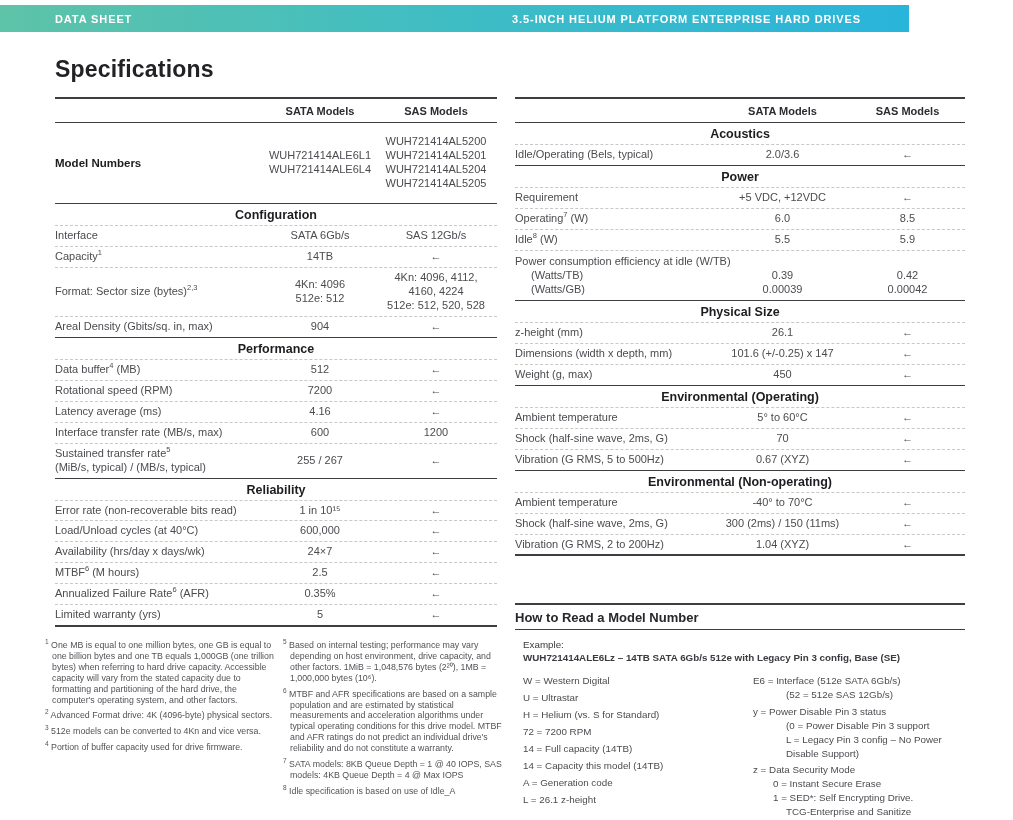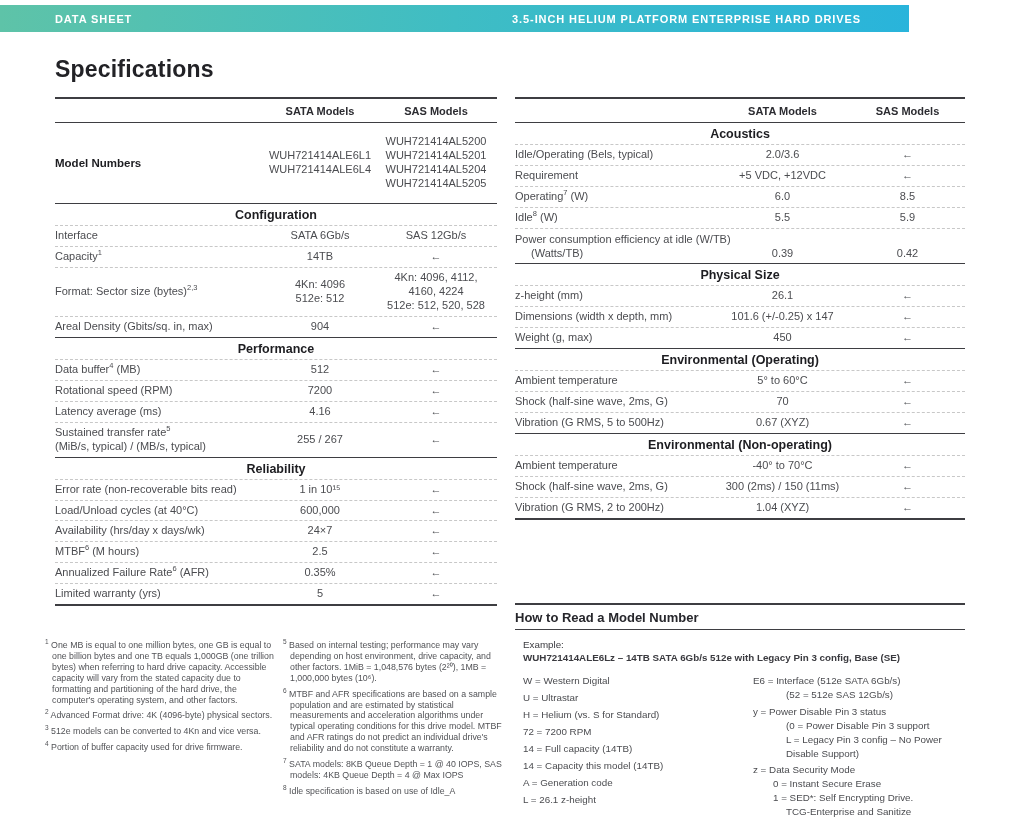--- a/index.html
+++ b/index.html
@@ -150,20 +150,27 @@
       </div>
       <div class="trow">
         <div class="c-label">
           <div>Latency average (ms)</div>
         </div>
         <div class="c-val c-sata">4.16</div>
         <div class="c-val c-sas">←</div>
       </div>
       <div class="trow">
         <div class="c-label">
+          <div>Interface transfer rate (MB/s, max)</div>
+        </div>
+        <div class="c-val c-sata">600</div>
+        <div class="c-val c-sas">1200</div>
+      </div>
+      <div class="trow">
+        <div class="c-label">
           <div>Sustained transfer rate<sup>5</sup></div>
           <div>(MiB/s, typical) / (MB/s, typical)</div>
         </div>
         <div class="c-val c-sata">255 / 267</div>
         <div class="c-val c-sas">←</div>
       </div>
     </div>
     <div class="sec">
       <div class="sec-title">Reliability</div>
       <div class="trow">
@@ -220,20 +227,21 @@
       <div class="sec-title">Acoustics</div>
       <div class="trow">
         <div class="c-label">
           <div>Idle/Operating (Bels, typical)</div>
         </div>
         <div class="c-val c-sata">2.0/3.6</div>
         <div class="c-val c-sas">←</div>
       </div>
     </div>
     <div class="sec">
+      <div class="sec-title">Power</div>
       <div class="trow">
         <div class="c-label">
           <div>Requirement</div>
         </div>
         <div class="c-val c-sata">+5 VDC, +12VDC</div>
         <div class="c-val c-sas">←</div>
       </div>
       <div class="trow">
         <div class="c-label">
           <div>Operating<sup>7</sup> (W)</div>
@@ -247,20 +255,25 @@
         </div>
         <div class="c-val c-sata">5.5</div>
         <div class="c-val c-sas">5.9</div>
       </div>
       <div class="pe-block">
         <div class="pe-head">Power consumption efficiency at idle (W/TB)</div>
         <div class="pe-sub">
           <div class="c-label">(Watts/TB)</div>
           <div class="c-val c-sata">0.39</div>
           <div class="c-val c-sas">0.42</div>
+        </div>
+        <div class="pe-sub">
+          <div class="c-label">(Watts/GB)</div>
+          <div class="c-val c-sata">0.00039</div>
+          <div class="c-val c-sas">0.00042</div>
         </div>
       </div>
     </div>
     <div class="sec">
       <div class="sec-title">Physical Size</div>
       <div class="trow">
         <div class="c-label">
           <div>z-height (mm)</div>
         </div>
         <div class="c-val c-sata">26.1</div>

